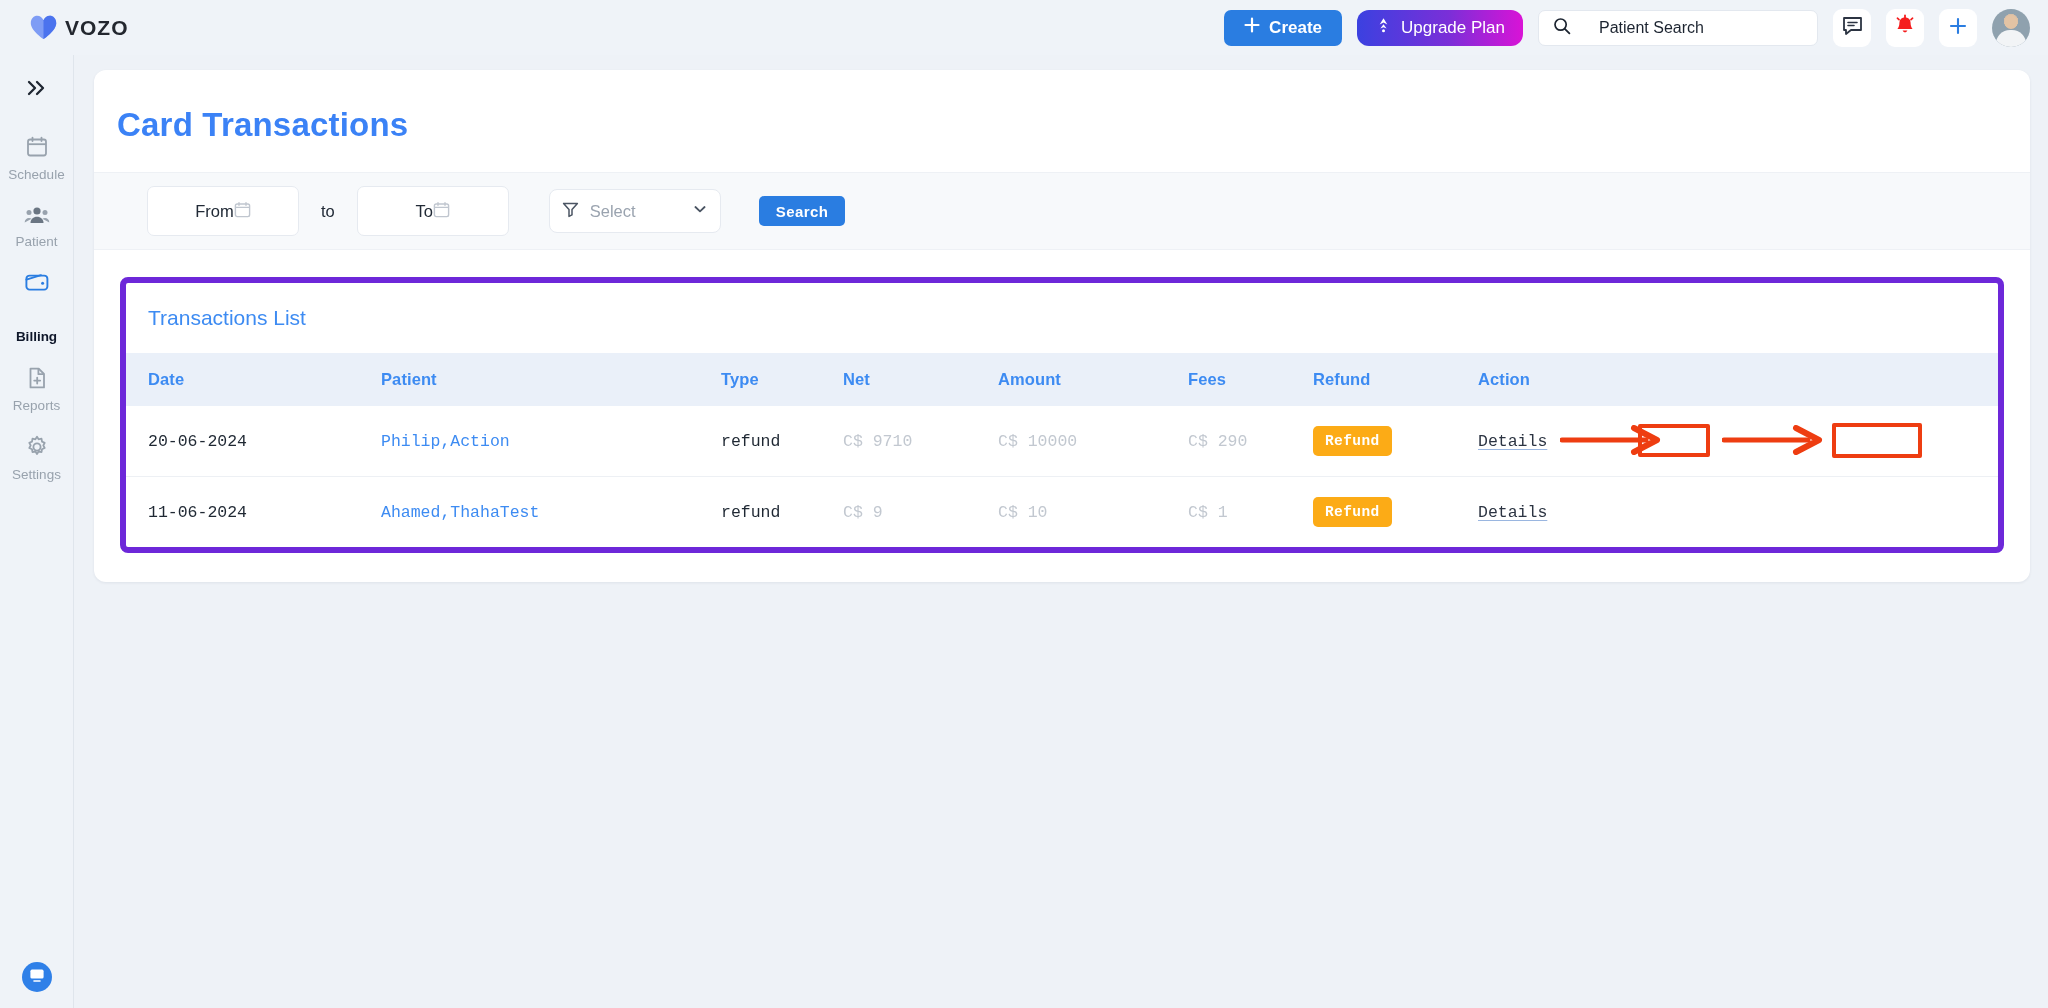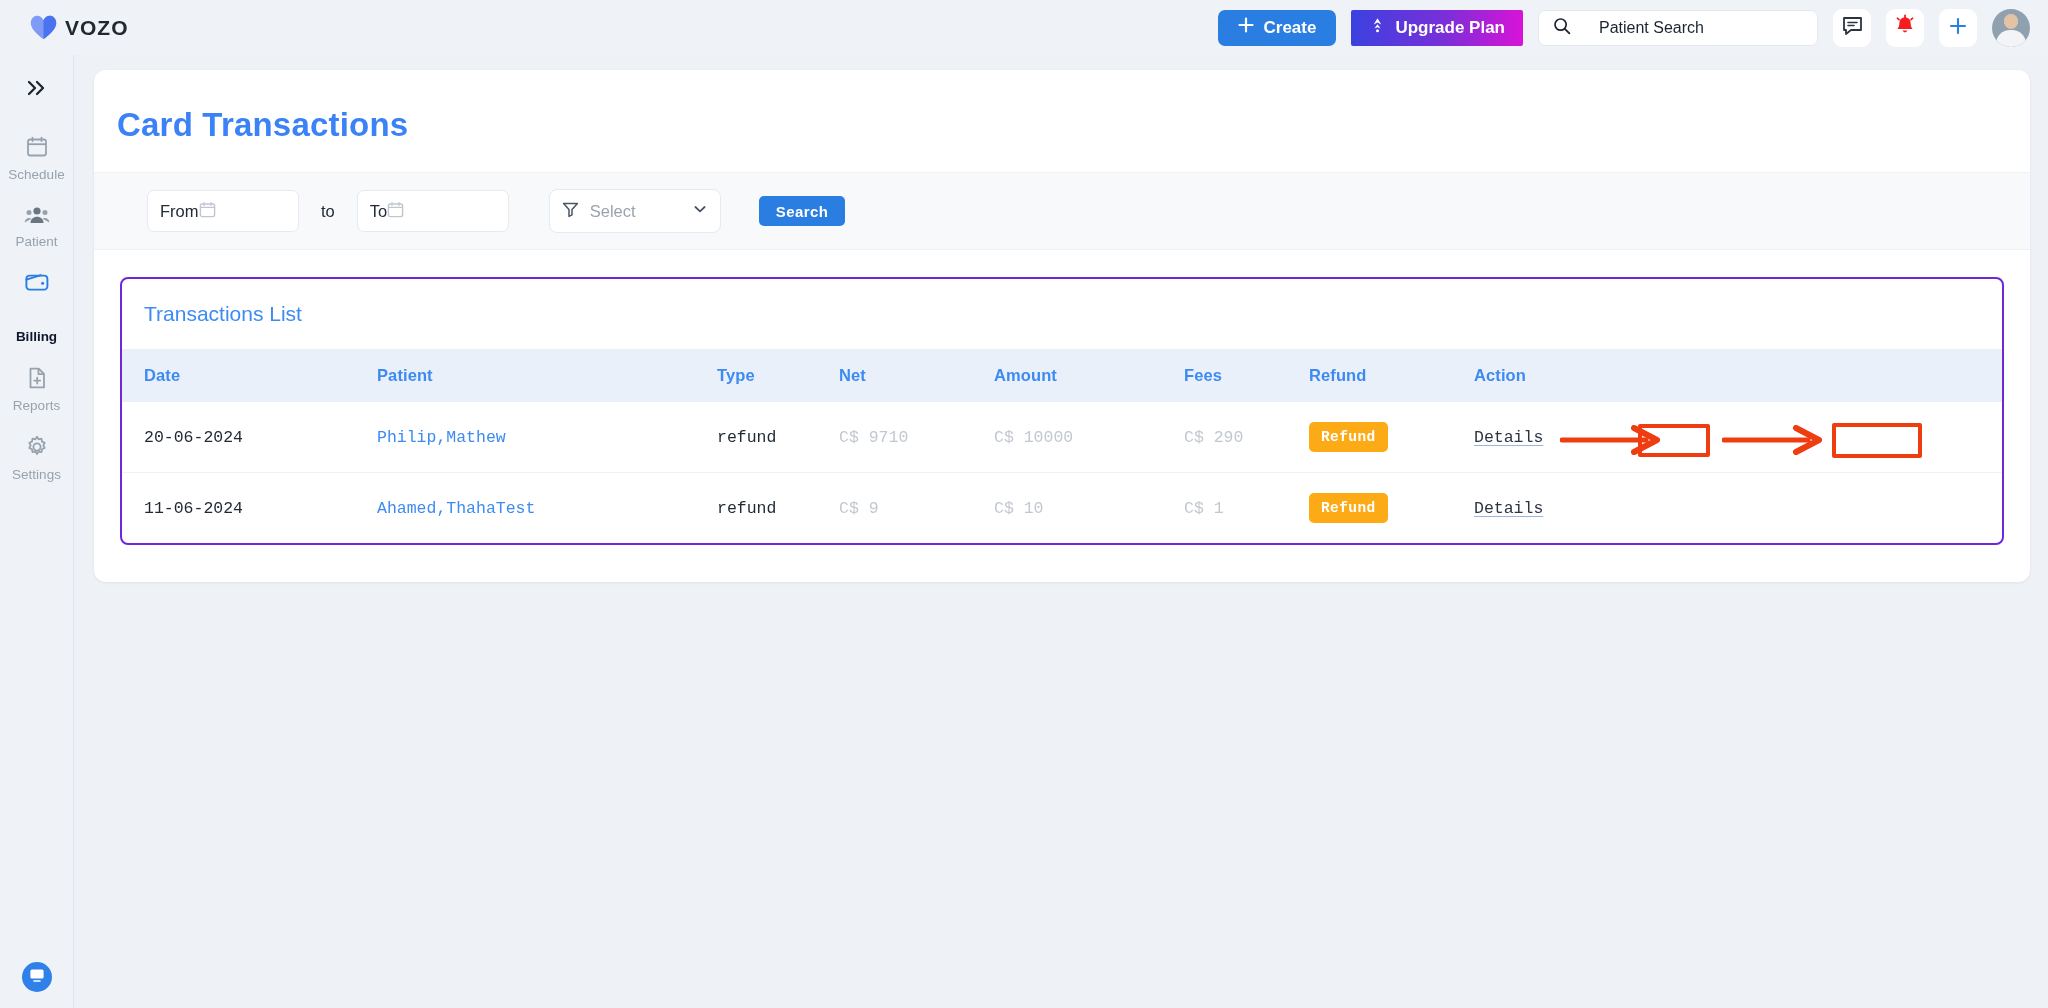--- a/index.html
+++ b/index.html
@@ -25,23 +25,23 @@
     position: absolute; right: 18px; top: 0; height: 55px;
     display: flex; align-items: center; gap: 15px;
   }
   .btn-create {
     height: 36px; padding: 0 20px; border-radius: 7px; border: none;
     background: #2a7de1; color: #fff; font-size: 17px; font-weight: 700;
     display: flex; align-items: center; gap: 9px; cursor: pointer;
     font-family: "Liberation Sans", sans-serif;
   }
   .btn-upgrade {
-    height: 36px; padding: 0 18px; border-radius: 2px; border: none;
+    height: 36px; padding: 0 18px; border-radius: 12px; border: none;
     background: linear-gradient(90deg, #3b41e0 0%, #7a2fd8 55%, #d913d6 100%);
-    color: #fff; font-size: 17px; font-weight: 700;
+    color: #fff; font-size: 17px; font-weight: 400;
     display: flex; align-items: center; gap: 9px; cursor: pointer;
     font-family: "Liberation Sans", sans-serif;
   }
   .search-box {
     width: 280px; height: 36px; background: #fff; border-radius: 7px;
     border: 1px solid #e3e8ef;
     display: flex; align-items: center; padding: 0 14px; gap: 28px;
   }
   .search-box input {
     border: none; outline: none; font-size: 16px; color: #1c2430;
@@ -109,42 +109,42 @@
   .f-search {
     width: 265px; height: 40px; background: #fff; border: 1px solid #e6eaf0;
     border-radius: 8px; display: flex; align-items: center; gap: 12px; padding: 0 14px;
   }
   .f-search input {
     border: none; outline: none; background: transparent; width: 100%;
     font-size: 16.5px; color: #3d4654; font-family: "Liberation Sans", sans-serif;
   }
   .f-search input::placeholder { color: #3d4654; }
   .f-date {
-    width: 152px; height: 42px; background: #fff; border: 1px solid #e6eaf0;
-    border-radius: 7px; display: flex; align-items: center; justify-content: flex-start;
+    width: 152px; height: 50px; background: #fff; border: 1px solid #e6eaf0;
+    border-radius: 7px; display: flex; align-items: center; justify-content: center;
     padding: 0 12px; margin-left: 27px;
   }
   .f-date span { font-size: 16.5px; color: #212a36; }
   .f-to { font-size: 16.5px; color: #212a36; margin-left: 22px; margin-right: 22px; }
   .f-date.second { margin-left: 0; }
   .f-select {
     width: 172px; height: 44px; background: #fff; border: 1px solid #e6eaf0;
     border-radius: 8px; display: flex; align-items: center; padding: 0 12px; gap: 11px;
     margin-left: 40px;
   }
   .f-select .sel-text { font-size: 16.5px; color: #9aa3af; flex: 1; }
   .btn-search {
     margin-left: 38px; height: 30px; padding: 0 17px; border: none; border-radius: 5px;
     background: #2a7de1; color: #fff; font-size: 15px; font-weight: 700;
     letter-spacing: .4px; cursor: pointer; font-family: "Liberation Sans", sans-serif;
   }
 
   
   .table-panel {
-    margin: 27px 26px 0 26px; border: 2px solid #6d28d9; border-radius: 8px;
+    margin: 27px 26px 0 26px; border: 6px solid #6d28d9; border-radius: 8px;
     overflow: hidden; background: #fff;
   }
   .table-title {
     font-size: 21px; color: #3d8bf2; padding: 23px 0 23px 22px; font-weight: 400;
   }
   table { width: 100%; border-collapse: collapse; }
   thead tr { background: #eaf0f9; }
   th {
     text-align: left; color: #3d8bf2; font-size: 16.5px; font-weight: 700;
     padding: 17px 0; letter-spacing: .1px;
@@ -393,21 +393,21 @@
           <th class="c-amount">Amount</th>
           <th class="c-fees">Fees</th>
           <th class="c-refund">Refund</th>
           <th class="c-action">Action</th>
         </tr>
       </thead>
       <tbody>
         <tr>
           <td class="c-date">20-06-2024</td>
           <td class="c-patient">
-            <span class="link-blue">Philip,Mathew</span>
+            <span class="link-blue">Philip,Action</span>
           </td>
           <td class="c-type">refund</td>
           <td class="c-net muted">C$ 9710</td>
           <td class="c-amount muted">C$ 10000</td>
           <td class="c-fees muted">C$ 290</td>
           <td class="c-refund">
             <span class="badge-refund">Refund</span>
           </td>
           <td class="c-action">
             <span class="details-link">Details</span>

